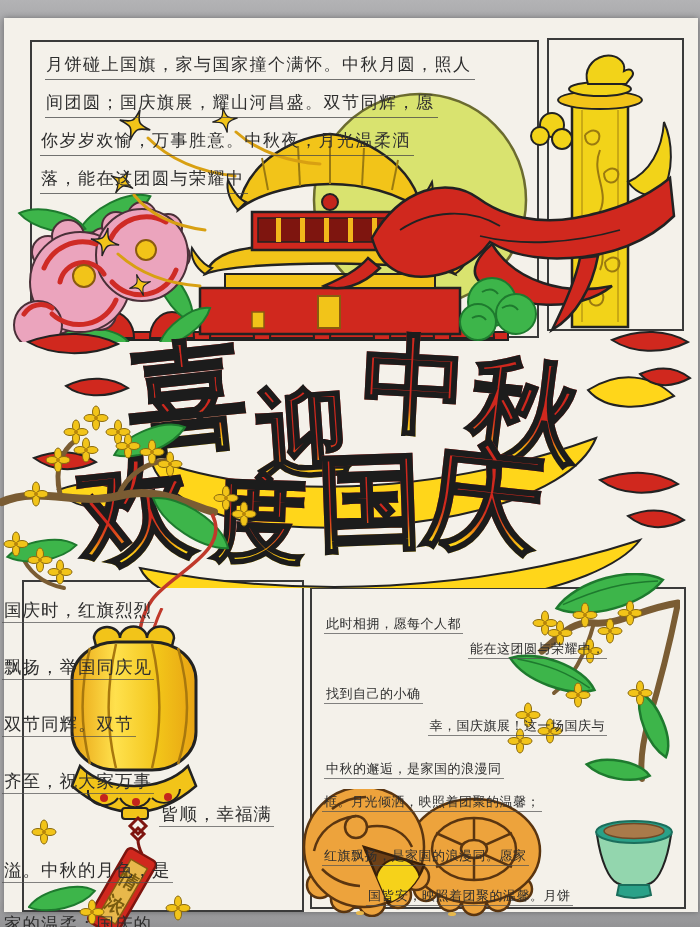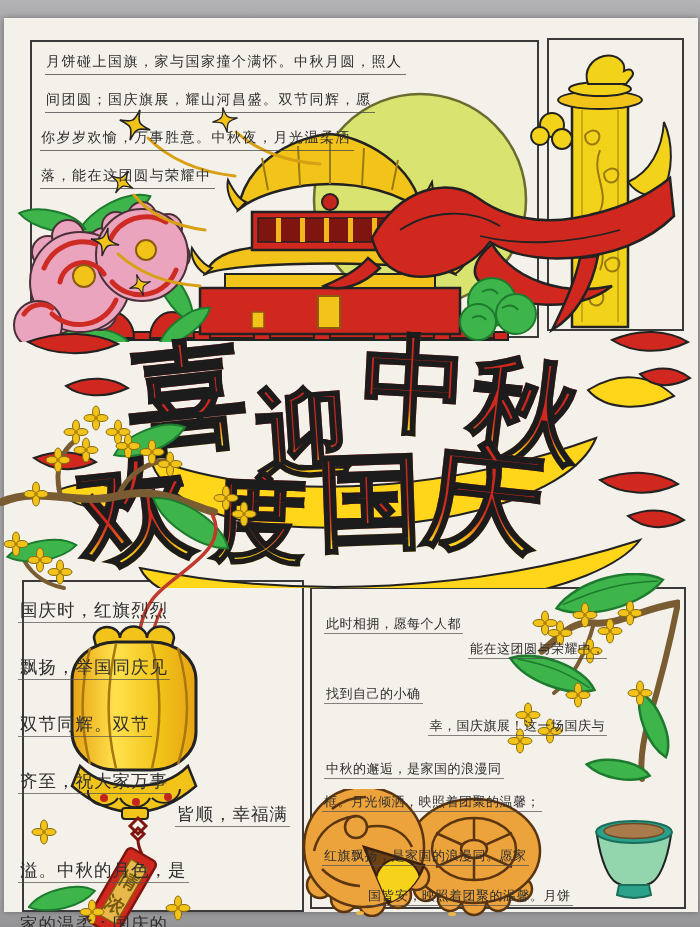--- a/index.html
+++ b/index.html
@@ -11,23 +11,23 @@
   #panel-bl{left:22px;top:580px;width:278px;height:328px;}
   #panel-br{left:310px;top:587px;width:372px;height:318px;}
   svg{position:absolute;pointer-events:none;}
   #top-art{left:0;top:30px;z-index:2;}
   #left-osmanthus{left:0;top:402px;z-index:3;}
   .title-zone{position:absolute;left:0;top:330px;width:700px;height:258px;z-index:3;}
   #title-backdrop{left:0;top:0;}
   .tch{position:absolute;z-index:4;font-family:"DejaVu Serif","Liberation Serif",serif;font-weight:900;line-height:1;color:#d0281e;background:linear-gradient(180deg,#d0281e 0%,#d0281e 60%,#e4581b 74%,#f2a00e 82%,#ffd61a 92%);-webkit-background-clip:text;background-clip:text;-webkit-text-fill-color:transparent;-webkit-text-stroke:2.5px #1c1c1c;}
   .hand{color:#2e2e2e;}
   .tl-text{position:absolute;left:0;top:0;z-index:6;}
-  .tl-line{position:absolute;white-space:nowrap;font-size:14px;letter-spacing:1.5px;border-bottom:1.6px solid rgba(70,70,70,.75);padding:0 3px 3px 1px;}
+  .tl-line{position:absolute;white-space:nowrap;font-size:17px;letter-spacing:1.5px;border-bottom:1.6px solid rgba(70,70,70,.75);padding:0 3px 3px 1px;}
   .bl-content{position:absolute;left:22px;top:580px;width:278px;height:328px;z-index:5;}
-  .bl-line{position:absolute;right:4px;white-space:nowrap;font-size:17.5px;letter-spacing:1px;border-bottom:1.5px solid rgba(80,80,80,.7);padding:0 2px 2px 2px;}
+  .bl-line{position:absolute;right:20px;white-space:nowrap;font-size:17.5px;letter-spacing:1px;border-bottom:1.5px solid rgba(80,80,80,.7);padding:0 2px 2px 2px;}
   .br-content{position:absolute;left:310px;top:587px;width:372px;height:318px;z-index:5;}
   .br-line{position:absolute;white-space:nowrap;font-size:13px;letter-spacing:.5px;border-bottom:1.5px solid rgba(80,80,80,.7);padding:0 2px 2px 2px;}
   .lineup{position:relative;z-index:6;}
 </style>
 </head>
 <body>
 
 <div id="page">
   <div class="paper"></div>
 

